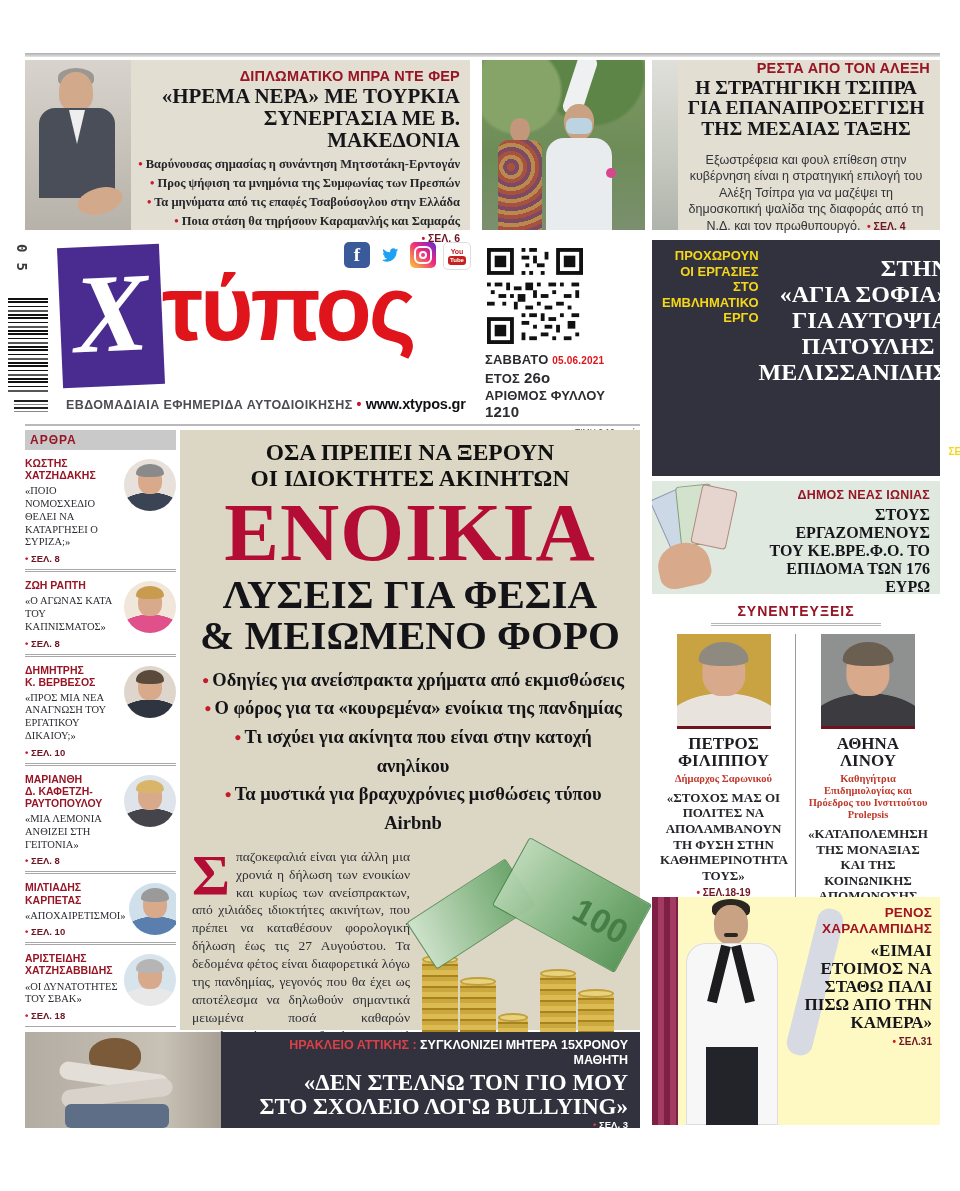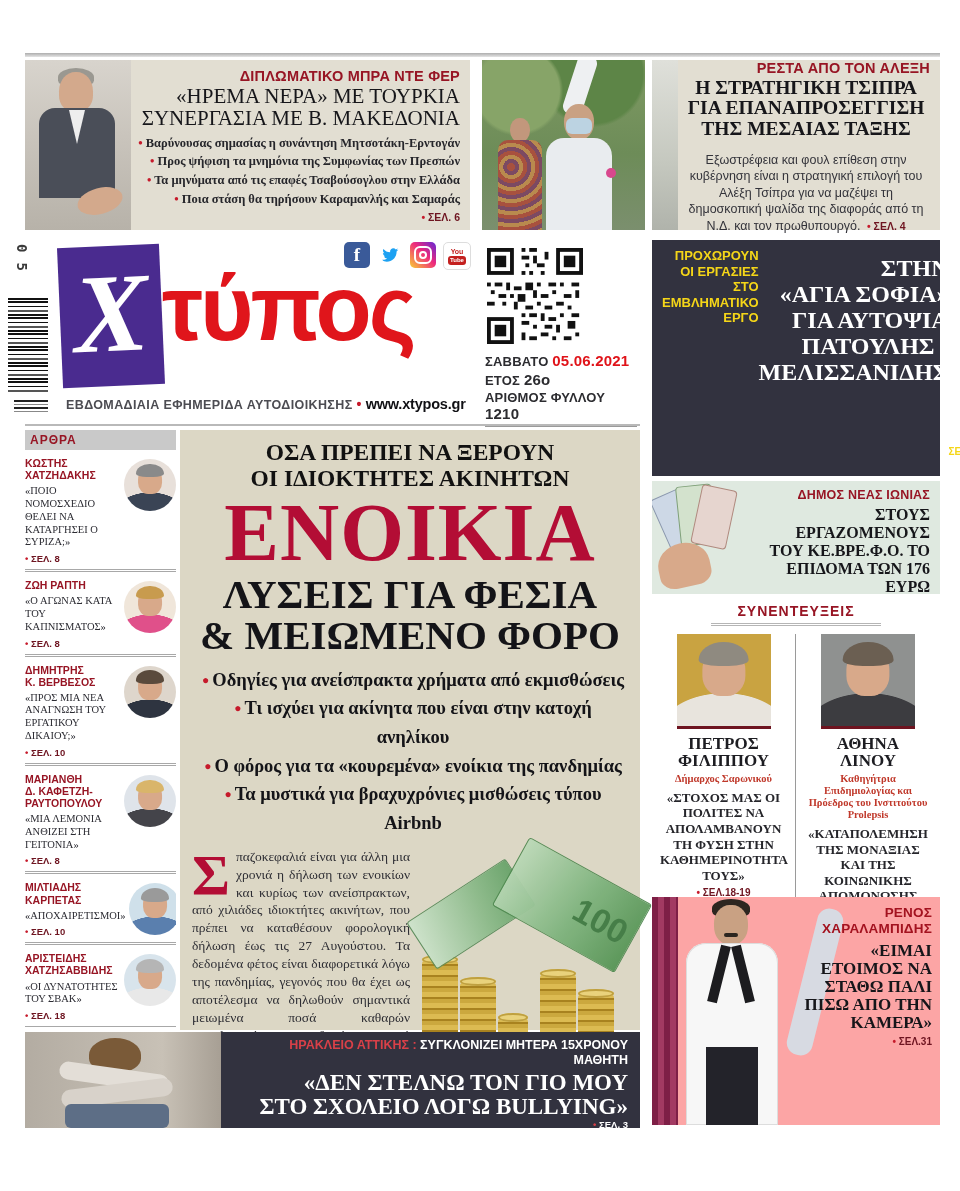--- a/index.html
+++ b/index.html
@@ -22,21 +22,21 @@
                  background:#e2ded2;display:flex}
   .photo-mitsotakis{width:106px;height:100%;position:relative;overflow:hidden;
      background:linear-gradient(180deg,#d8d4cd 0%,#c9c4bc 45%,#b7b2a9 100%)}
   .pm-head{position:absolute;left:34px;top:12px;width:34px;height:40px;border-radius:48% 48% 42% 42%;background:#d3a98c}
   .pm-hair{position:absolute;left:33px;top:8px;width:36px;height:18px;border-radius:50% 50% 30% 30%;background:#9a9891}
   .pm-suit{position:absolute;left:14px;top:48px;width:76px;height:90px;border-radius:16px 16px 0 0;background:#4a4e58}
   .pm-shirt{position:absolute;left:44px;top:50px;width:16px;height:34px;background:#eee;clip-path:polygon(0 0,100% 0,50% 100%)}
   .pm-hand{position:absolute;left:52px;top:128px;width:46px;height:26px;border-radius:50%;background:#d3a98c;transform:rotate(-15deg)}
   .stl-text{flex:1;padding:8px 10px 6px 6px;text-align:right}
   .stl-text .kicker{font-size:14.5px}
-  .stl-headline{margin:2px 0 4px;font-size:21px;line-height:1.04;font-weight:normal;color:#16161a}
+  .stl-headline{margin:2px 0 4px;font-size:21px;line-height:1.04;font-weight:bold;color:#16161a}
   .stl-bullets{list-style:none;margin:2px 0 0;padding:0;font-family:"Liberation Serif",serif;
                font-weight:bold;font-size:12.5px;line-height:1.5;color:#26262b}
   .stl-bullets li::before{content:"• ";color:#c61a2b}
   .story-topleft .pageref{margin-top:2px;font-size:10.5px}
 
   
   .photo-tsipras{position:absolute;left:482px;top:60px;width:163px;height:170px;overflow:hidden;
      background:radial-gradient(circle at 22% 18%,#87a468 0 22%,transparent 24%),
                 radial-gradient(circle at 68% 8%,#5d8547 0 26%,transparent 28%),
                 linear-gradient(180deg,#7f9a63,#6d8c58 55%,#7b8f6e)}
@@ -84,21 +84,21 @@
   .sicon-ig::before{content:"";position:absolute;inset:4px;border:2px solid #fff;border-radius:6px}
   .sicon-ig::after{content:"";position:absolute;left:9px;top:9px;width:8px;height:8px;border:2px solid #fff;border-radius:50%;box-sizing:border-box}
   .sicon-yt{background:#fff;flex-direction:column;gap:1px;border:1px solid #ddd}
   .sicon-yt .yt-you{color:#c4201f;font-size:7px;font-weight:bold;line-height:1}
   .sicon-yt .yt-tube{width:18px;height:9px;border-radius:3px;background:#c4201f;color:#fff;font-size:6px;font-weight:bold;
      display:flex;align-items:center;justify-content:center}
 
   .qr-box{position:absolute;left:487px;top:16px;width:96px;height:96px;background:#fff}
   .issue-block{position:absolute;left:485px;top:120px;width:152px;font-size:13px;color:#2c2c30;font-weight:bold}
   .issue-line{margin-bottom:2px;letter-spacing:.2px}
-  .issue-date{color:#e01319;font-size:15px}
+  .issue-date{color:#e01319;font-size:10px}
   .issue-strong{font-size:15px}
   .issue-price{border-top:1px solid #9a9a9a;margin-top:4px;padding-top:2px;text-align:right;
                font-size:8.5px;font-weight:normal;color:#555}
   .masthead-rule{position:absolute;left:25px;top:192px;width:615px;height:2px;background:#b9b9b9}
 
   
   .story-agiasofia{position:absolute;left:652px;top:240px;width:288px;height:236px;background:#32323f;display:flex}
   .photo-construction{width:128px;height:100%;position:relative;overflow:hidden;
      background:linear-gradient(180deg,#98a1b3,#c2c7d1 55%,#8a93a5)}
   .worker{position:absolute}
@@ -132,21 +132,21 @@
   .iv-cols{display:flex;margin-top:8px}
   .iv-col{width:50%;padding:0 8px;text-align:center;box-sizing:border-box}
   .iv-col.left{border-right:1px solid #9a9a9a}
   .iv-photo{width:94px;height:92px;margin:0 auto;position:relative;overflow:hidden;border-bottom:3px solid #6e1420}
   .iv-name{font-family:"Liberation Serif",serif;font-weight:bold;font-size:17px;line-height:1.02;color:#1d1d22;margin-top:6px}
   .iv-role{color:#c0392b;font-family:"Liberation Serif",serif;font-size:10.5px;line-height:1.15;margin-top:3px;font-weight:bold}
   .iv-quote{font-family:"Liberation Serif",serif;font-weight:bold;font-size:13px;line-height:1.2;color:#26262b;margin-top:5px}
   .iv-page{margin-top:4px}
 
   
-  .story-renos{position:absolute;left:652px;top:897px;width:288px;height:228px;background:#fca5a5;overflow:hidden}
+  .story-renos{position:absolute;left:652px;top:897px;width:288px;height:228px;background:#fef9c3;overflow:hidden}
   .renos-curtain{position:absolute;left:0;top:0;width:26px;height:100%;
      background:repeating-linear-gradient(90deg,#7e1f46 0 6px,#a23a62 6px 12px)}
   .renos-guitar{position:absolute;left:150px;top:10px;width:26px;height:150px;background:#d7dae2;border-radius:12px;transform:rotate(14deg)}
   .renos-man{position:absolute;left:26px;top:0;width:120px;height:100%}
   .rm-head{position:absolute;left:36px;top:8px;width:34px;height:40px;border-radius:46%;background:#c9a183}
   .rm-hair{position:absolute;left:34px;top:2px;width:38px;height:18px;border-radius:50% 50% 30% 30%;background:#2c2620}
   .rm-mo{position:absolute;left:46px;top:36px;width:14px;height:4px;border-radius:2px;background:#2c2620}
   .rm-jacket{position:absolute;left:8px;top:46px;width:92px;height:182px;border-radius:20px 20px 0 0;background:#f7f7f7;
      box-shadow:inset 0 0 0 1px #ddd}
   .rm-lapel-l{position:absolute;left:36px;top:48px;width:10px;height:58px;background:#1c1c1f;transform:rotate(14deg)}
@@ -542,22 +542,22 @@
   </aside>
 
   <section class="main-story">
     <div class="ms-kicker preline">ΟΣΑ ΠΡΕΠΕΙ ΝΑ ΞΕΡΟΥΝ
 ΟΙ ΙΔΙΟΚΤΗΤΕΣ ΑΚΙΝΗΤΩΝ</div>
     <h1 class="ms-title">ΕΝΟΙΚΙΑ</h1>
     <div class="ms-subtitle preline">ΛΥΣΕΙΣ ΓΙΑ ΦΕΣΙΑ
 &amp; ΜΕΙΩΜΕΝΟ ΦΟΡΟ</div>
     <ul class="ms-bullets">
       <li>Οδηγίες για ανείσπρακτα χρήματα από εκμισθώσεις</li>
+      <li>Ο φόρος για τα «κουρεμένα» ενοίκια της πανδημίας</li>
       <li>Τι ισχύει για ακίνητα που είναι στην κατοχή ανηλίκου</li>
-      <li>Ο φόρος για τα «κουρεμένα» ενοίκια της πανδημίας</li>
       <li>Τα μυστικά για βραχυχρόνιες μισθώσεις τύπου Airbnb</li>
     </ul>
     <div class="ms-bodyrow">
       <div class="ms-bodytext">
         <span class="dropcap">Σ</span><span>παζοκεφαλιά είναι για άλλη μια χρονιά η δήλωση των ενοικίων και κυρίως των ανείσπρακτων, από χιλιάδες ιδιοκτήτες ακινήτων, που πρέπει να καταθέσουν φορολογική δήλωση έως τις 27 Αυγούστου. Τα δεδομένα φέτος είναι διαφορετικά λόγω της πανδημίας, γεγονός που θα έχει ως αποτέλεσμα να δηλωθούν σημαντικά μειωμένα ποσά καθαρών φορολογητέων εισοδημάτων από ακίνητα.</span>
         <div class="ms-pages">ΣΕΛΙΔΕΣ 16-17</div>
       </div>
       <div class="money-house">
         <div class="coin-stack cs1"></div>
         <div class="coin-stack cs2"></div>

